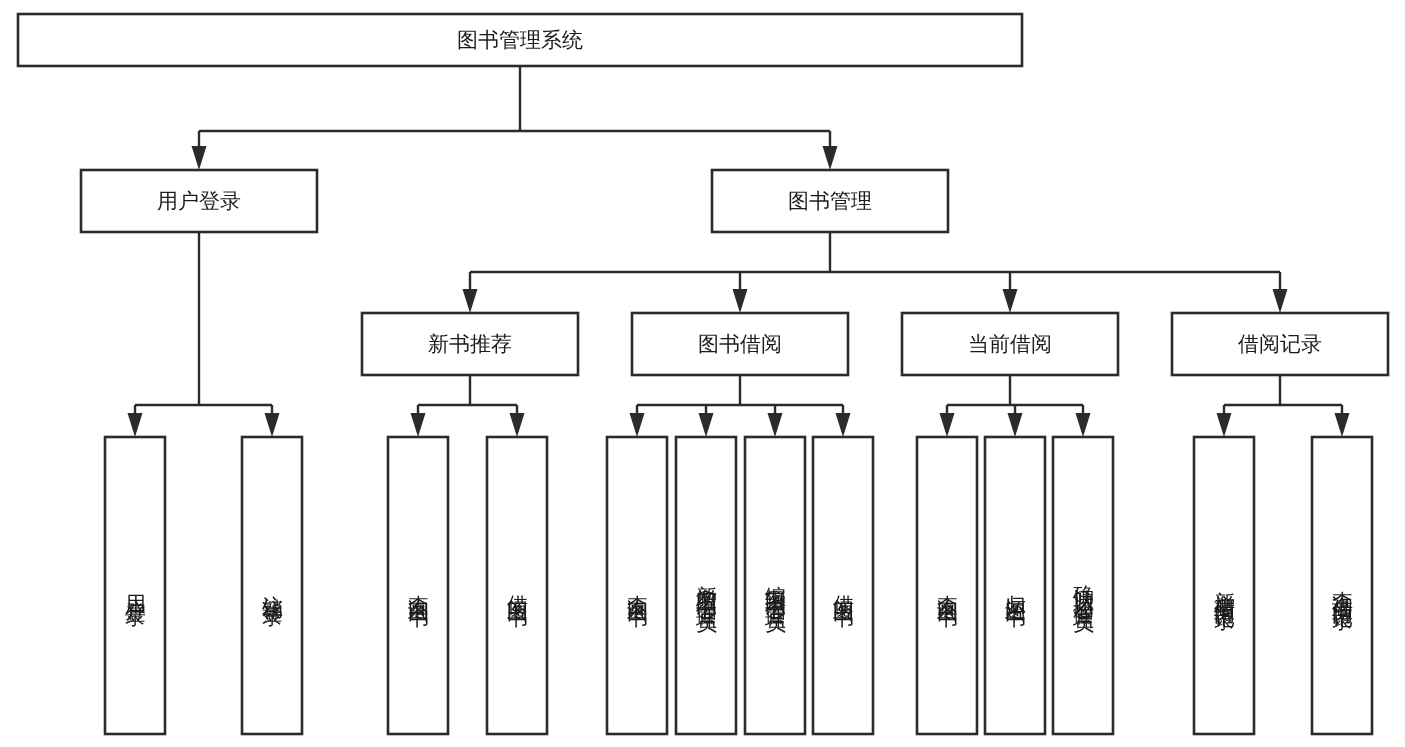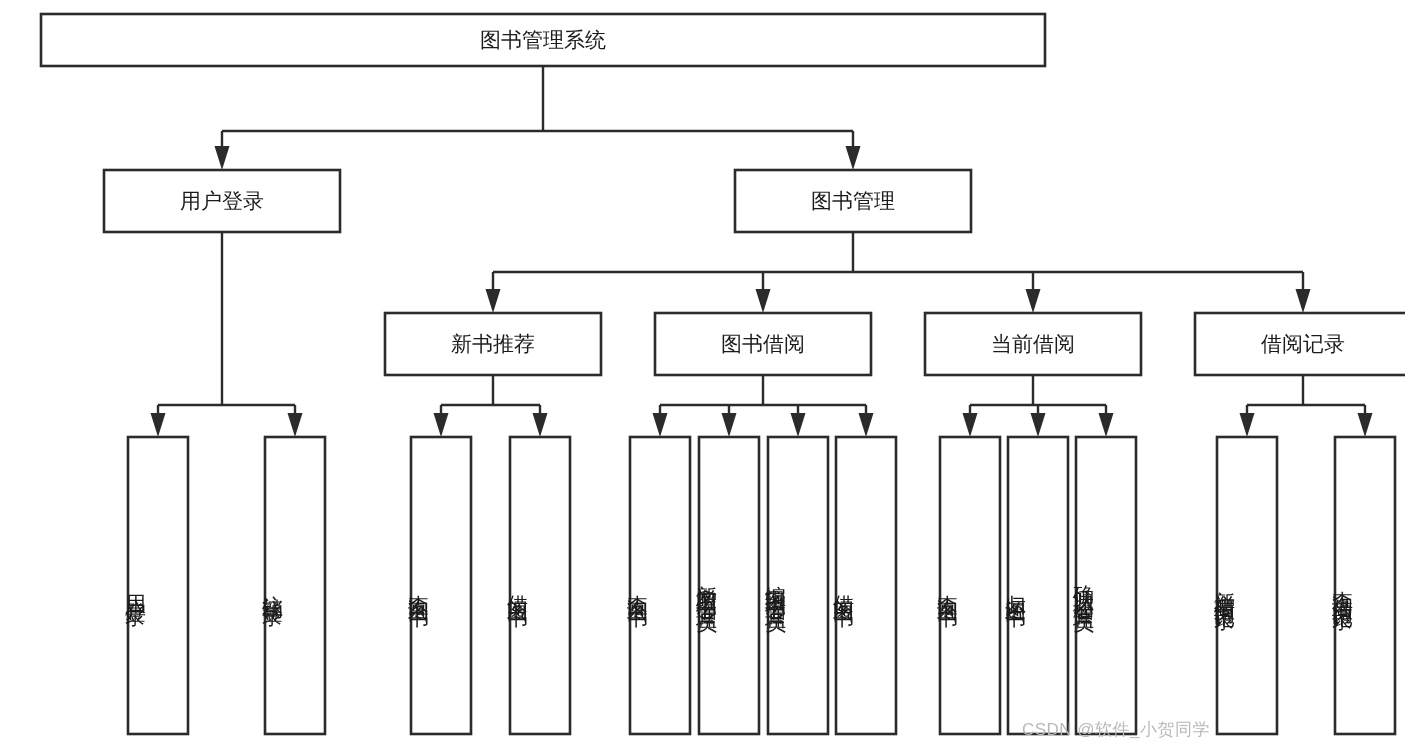--- a/index.html
+++ b/index.html
@@ -13,21 +13,20 @@
     position: relative;
     overflow: hidden;
     font-family: "Liberation Sans", "DejaVu Sans", sans-serif;
   }
   #diagram-root {
     position: absolute;
     left: 0;
     top: 0;
     width: 1195px;
     height: 747px;
-    padding-left: 23px;
   }
   svg#flowchart {
     display: block;
     width: 1405px;
     height: 747px;
   }
   .node-box {
     fill: #ffffff;
     stroke: #2b2b2b;
     stroke-width: 2.6;
@@ -203,14 +202,13 @@
       <div class="vlabel-wrap" style="left: 1053px; top: 437px; width: 60px; height: 297px;">
         <div class="vlabel">确认归还（管理员）</div>
       </div>
       <div class="vlabel-wrap" style="left: 1194px; top: 437px; width: 60px; height: 297px;">
         <div class="vlabel">新增借阅记录</div>
       </div>
       <div class="vlabel-wrap" style="left: 1312px; top: 437px; width: 60px; height: 297px;">
         <div class="vlabel">查询借阅记录</div>
       </div>
     </div>
-  <div class="watermark">CSDN @软件_小贺同学</div>
 </div>
 
 </body></html>

